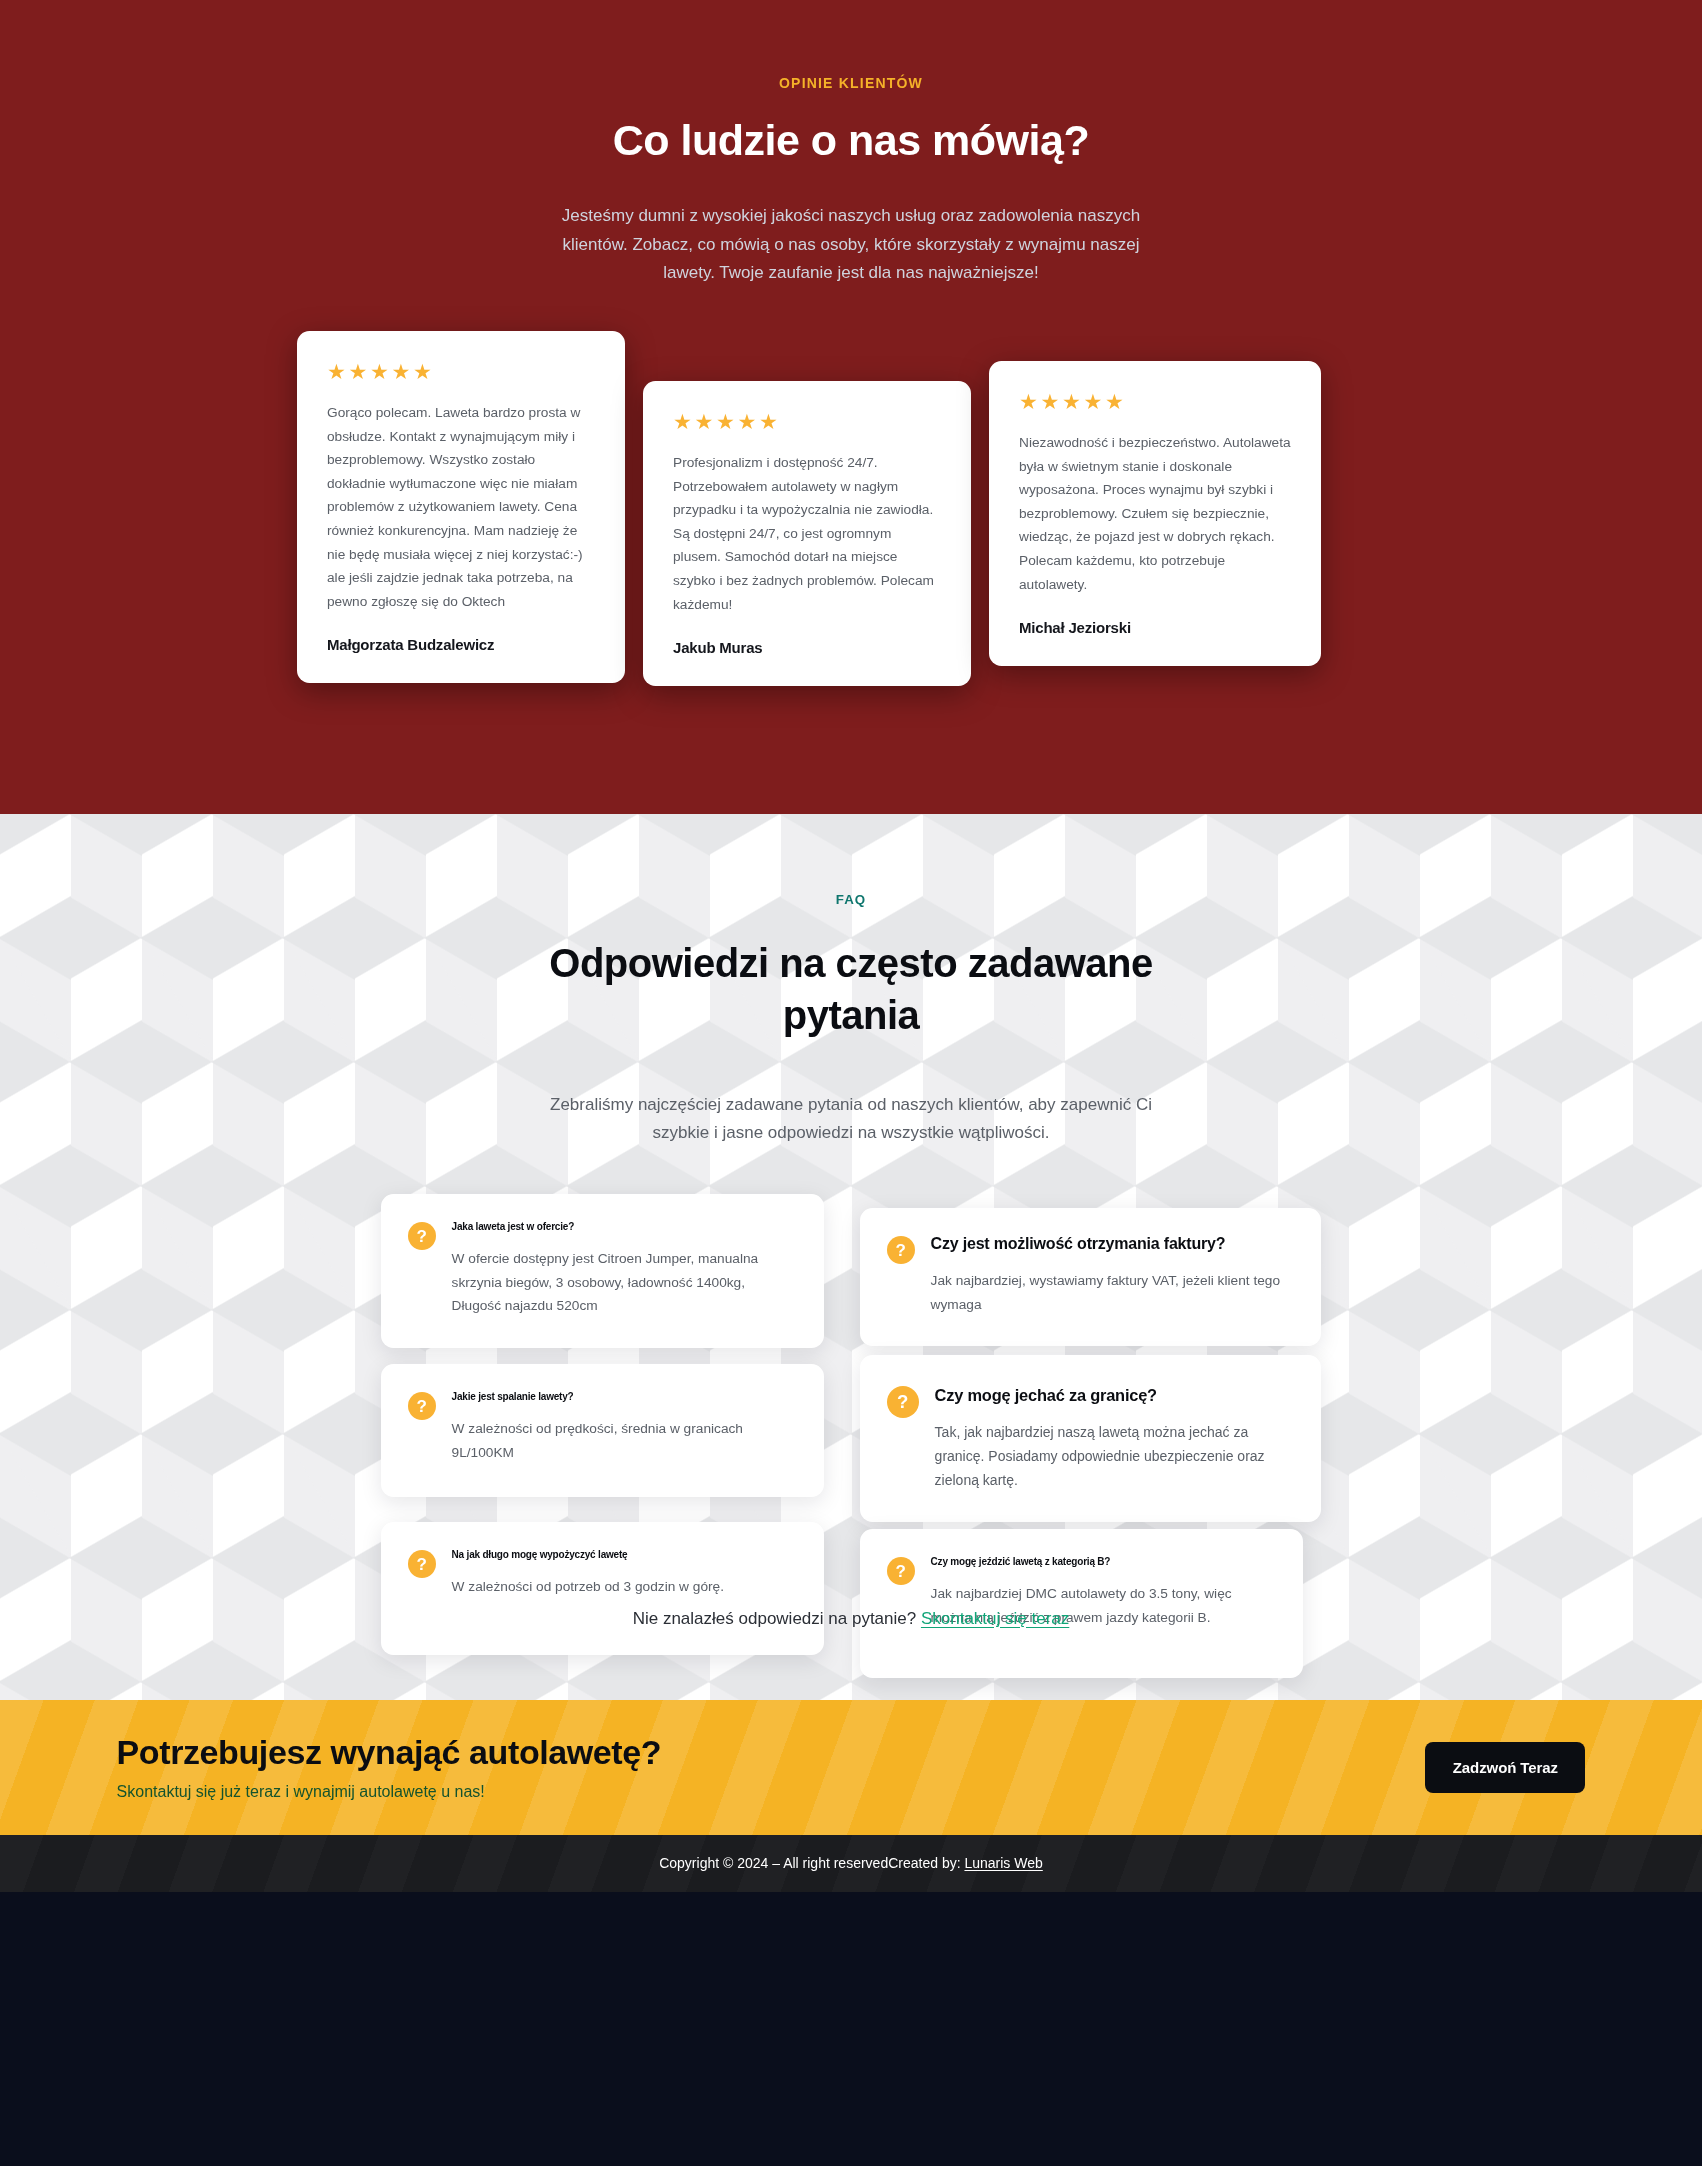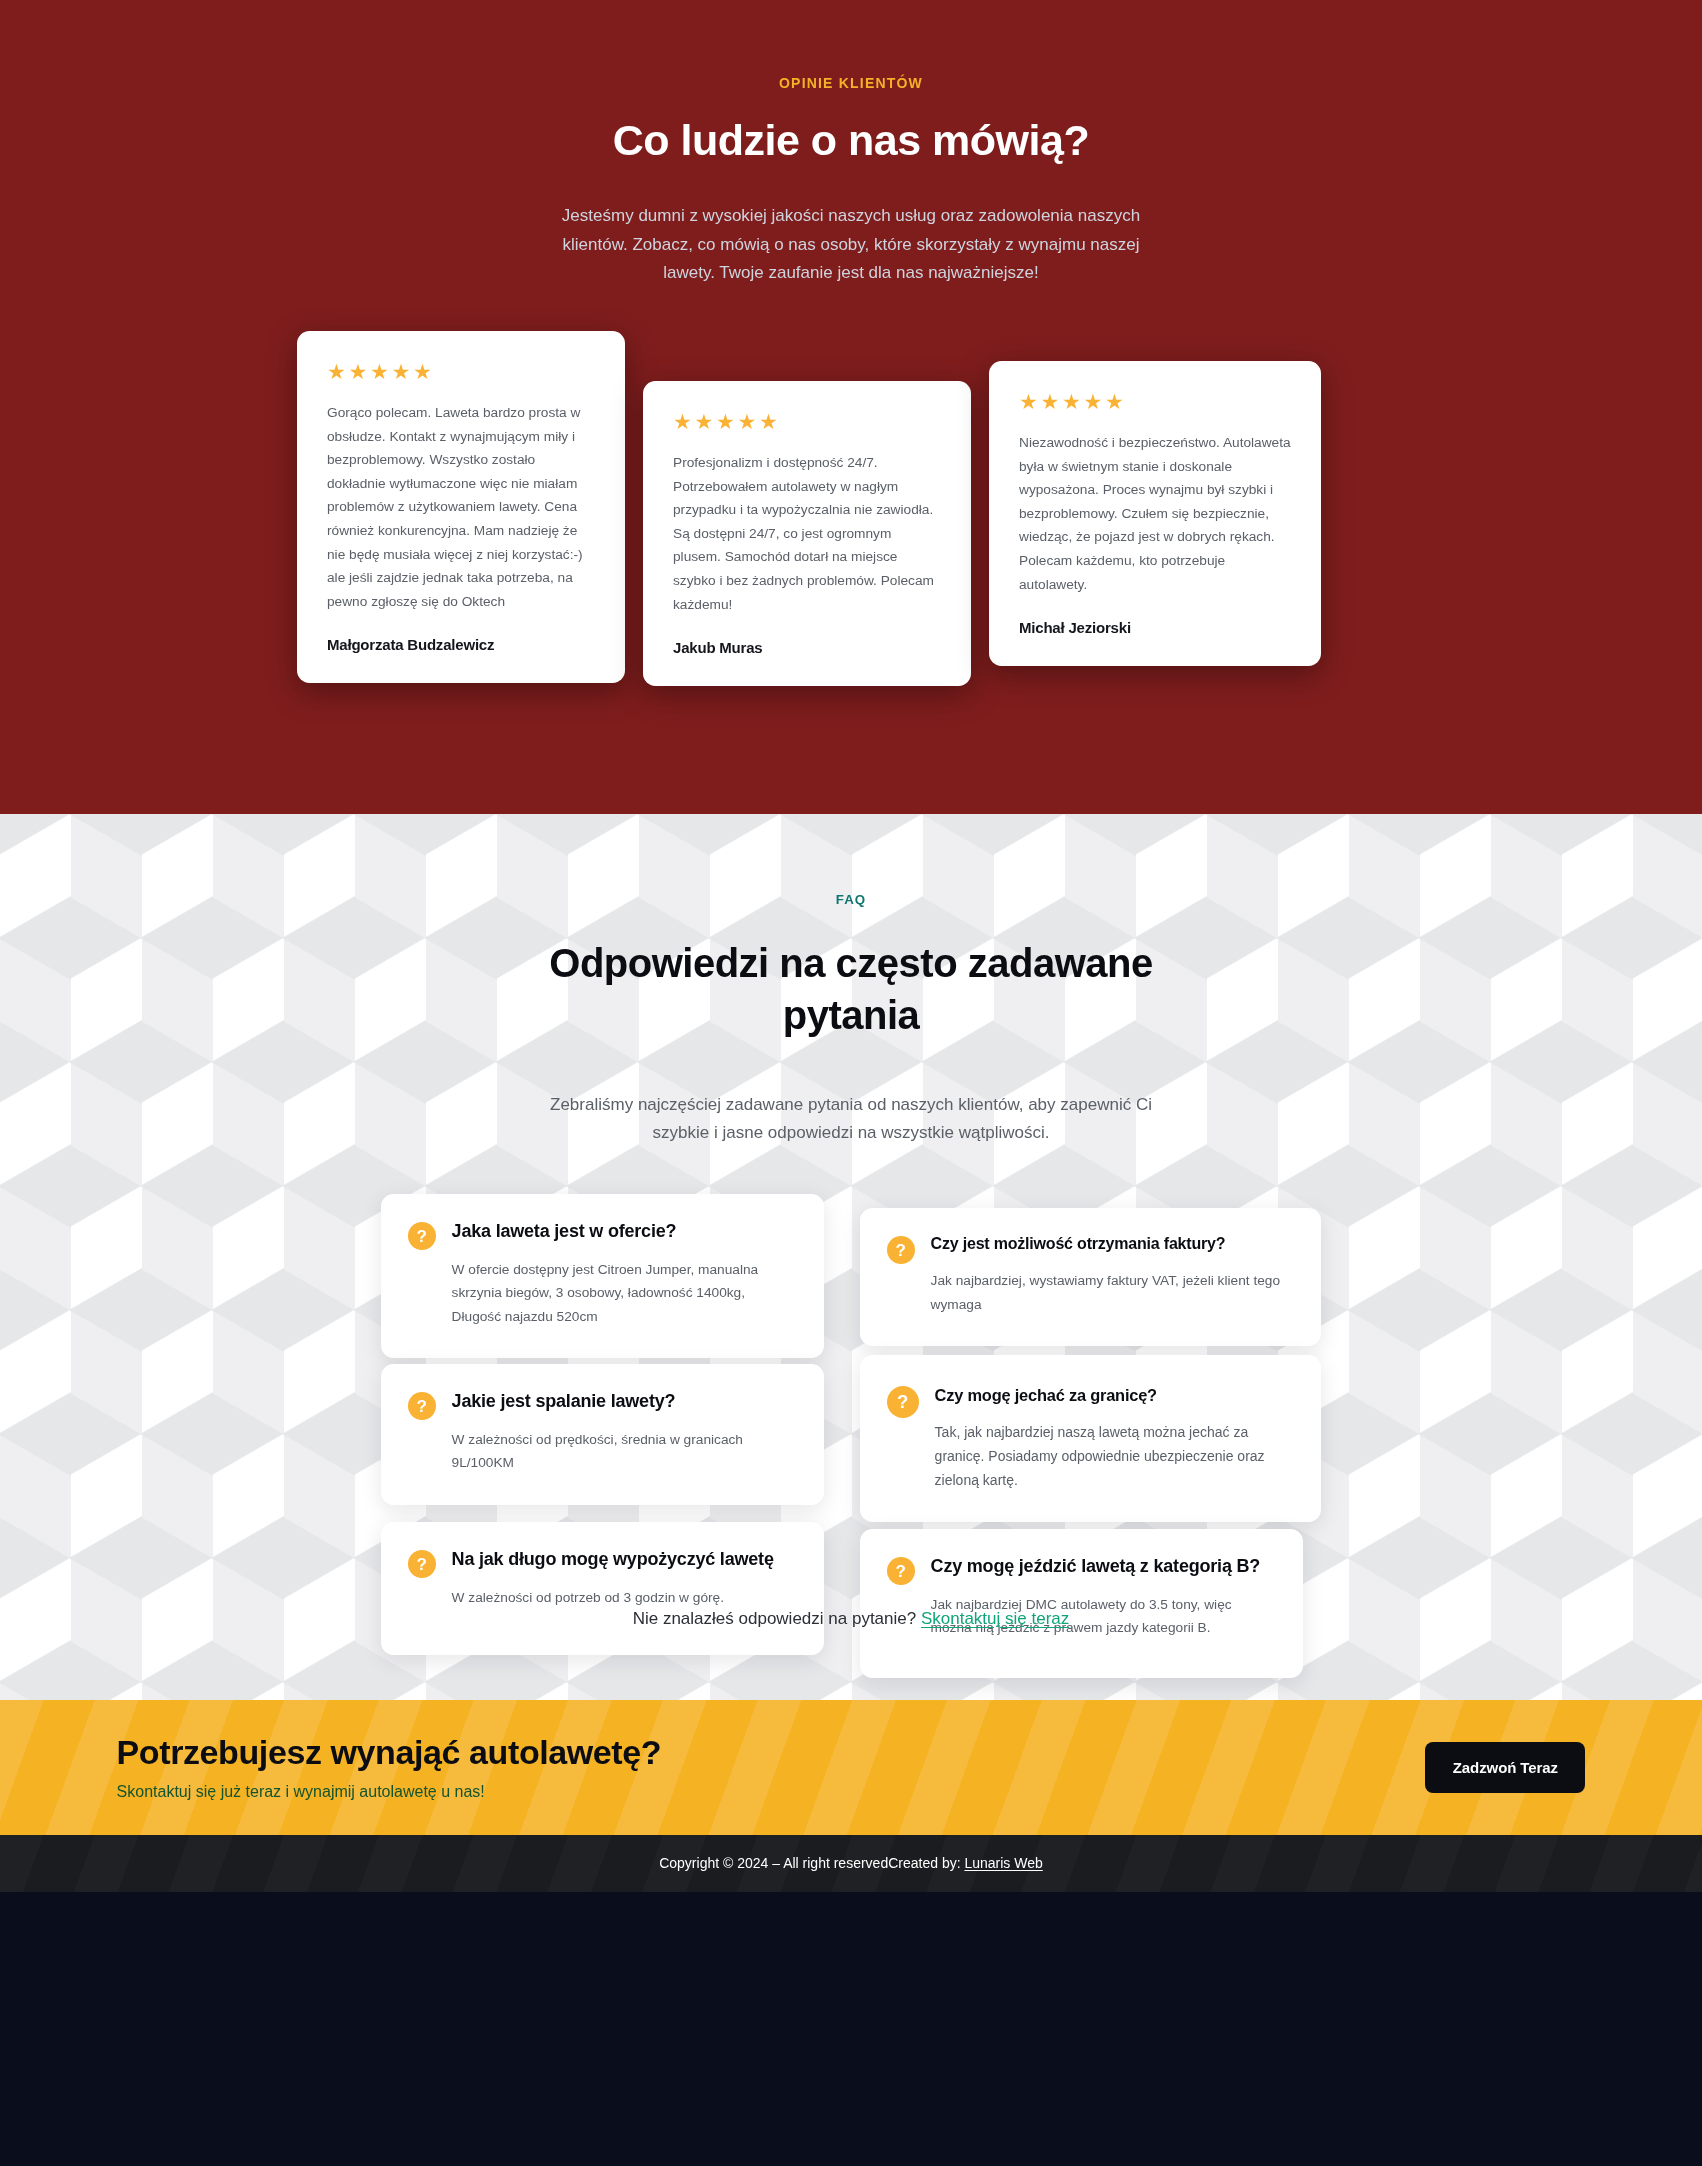--- a/index.html
+++ b/index.html
@@ -173,21 +173,21 @@
     display: flex;
     align-items: center;
     justify-content: center;
     line-height: 1;
     margin-top: 1.8px;
   }
   .fq-4 .q-icon { width: 32px; height: 32px; font-size: 18.6px; }
   .q-text { flex: 1 1 auto; }
   .q-title {
     color: #0b0d12;
-    font-size: 18px;
+    font-size: 10px;
     font-weight: 700;
     letter-spacing: -0.2px;
     line-height: 1.3;
   }
   .q-body {
     margin-top: 14px;
     color: #5b6068;
     font-size: 13.7px;
     line-height: 1.72;
   }

